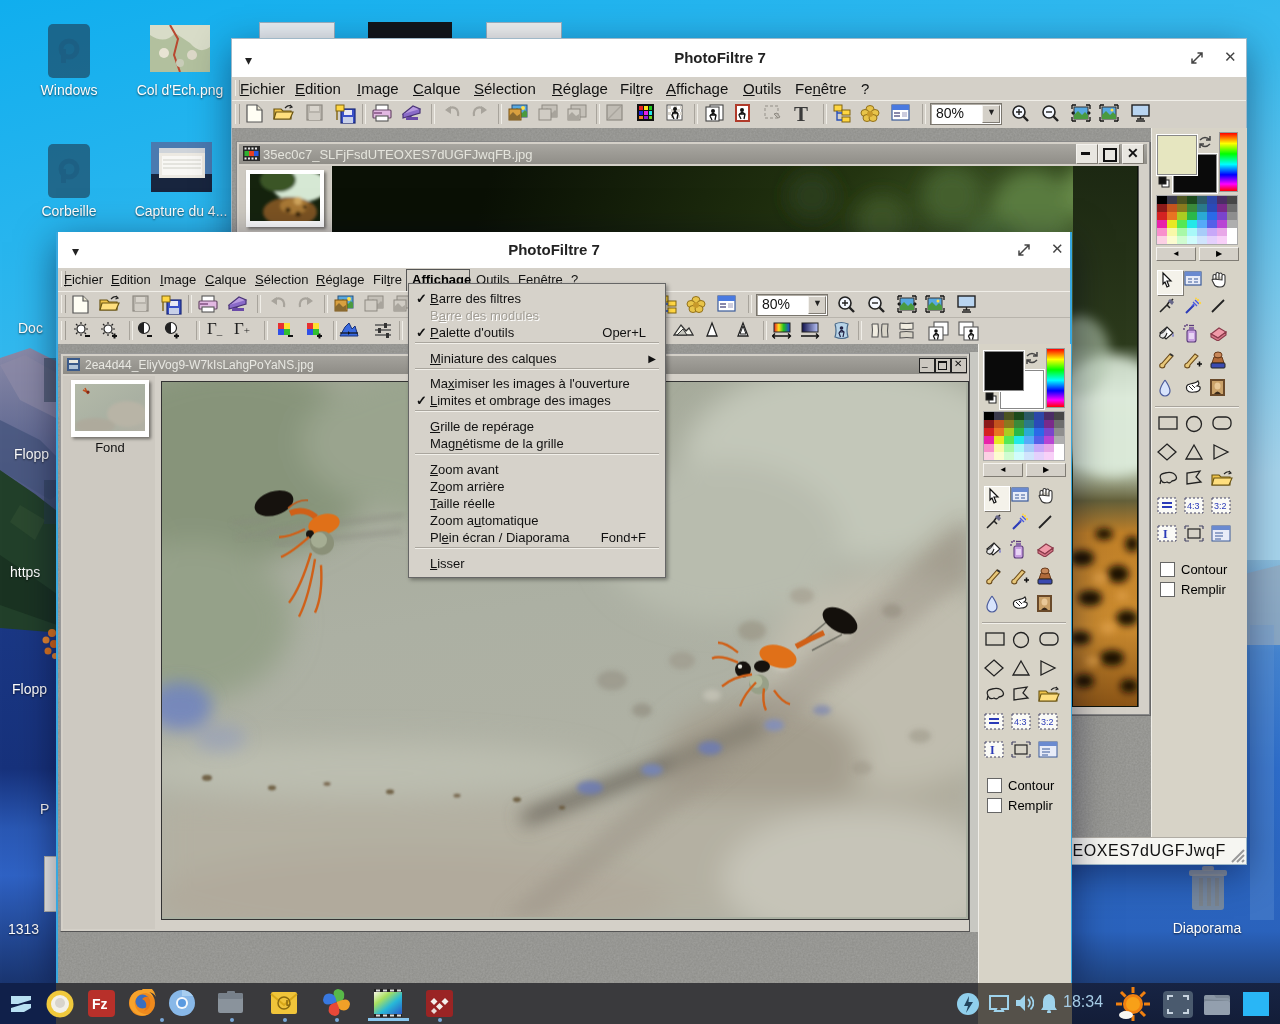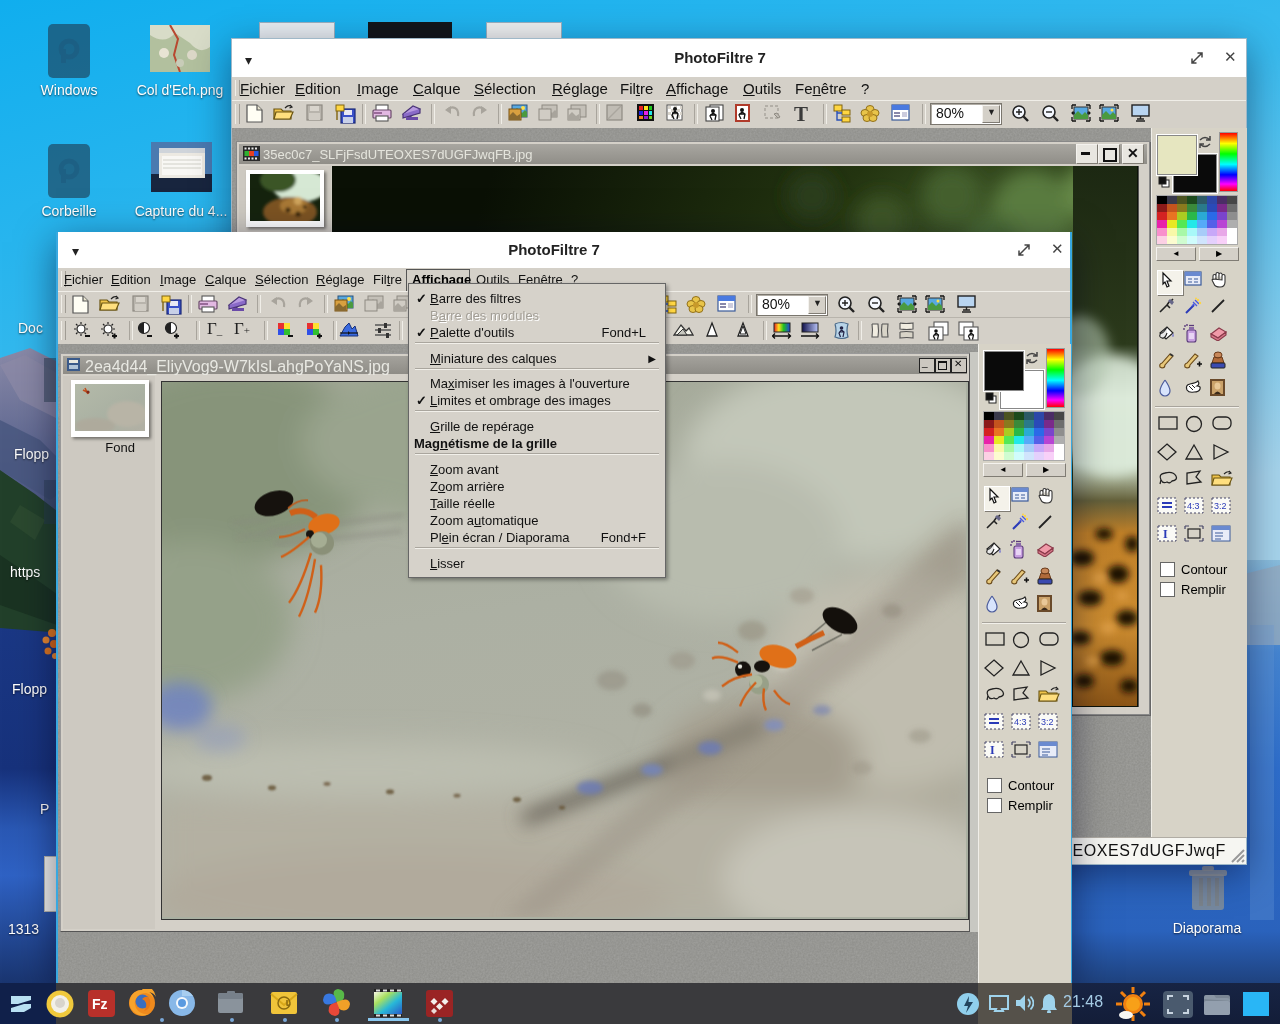--- a/index.html
+++ b/index.html
@@ -939,21 +939,21 @@
         </filter>
         <rect width="920" height="639" filter="url(#nz2)"></rect>
       </svg></div>
     <div class="a" style="left:2px;top:121px;width:908px;height:577px;background:#d4d0c8;border:1px solid #999;border-bottom-color:#555;border-right-color:#555;">
 <div class="a" style="left:2px;top:2px;right:2px;height:18px;background:linear-gradient(180deg,#a4a29c,#8e8c86);"></div>
 <svg class="a" style="left:5px;top:3px;" width="15" height="15">
         <rect x="1" y="1" width="13" height="13" fill="#3a5a8a"></rect>
         <rect x="3" y="3" width="9" height="3" fill="#e8e8e0"></rect>
         <rect x="3" y="8" width="9" height="4" fill="#b0c4d8"></rect>
       </svg>
-<div class="a" style="left:24px;top:4px;font-size:16px;color:#e8e8e2;">2ea4d44_EliyVog9-W7kIsLahgPoYaNS.jpg</div>
+<div class="a" style="left:24px;top:4px;font-size:12px;color:#e8e8e2;">2ea4d44_EliyVog9-W7kIsLahgPoYaNS.jpg</div>
 <div class="a" style="right:34px;top:4px;width:14px;height:13px;border:1px solid #222;background:#ccc8c0;">
         <div class="a" style="left:2px;top:-2px;font-size:10px;color:#111;">_</div>
       </div>
 <div class="a" style="right:18px;top:4px;width:14px;height:13px;border:1px solid #222;background:#ccc8c0;">
         <div class="a" style="left:2px;top:2px;width:7px;height:6px;border:1px solid #111;border-top-width:2px;"></div>
       </div>
 <div class="a" style="right:2px;top:4px;width:14px;height:13px;border:1px solid #222;background:#ccc8c0;">
         <div class="a" style="left:2px;top:-1px;font-size:10px;color:#111;">✕</div>
       </div>
 <div class="a" style="left:2px;top:22px;width:92px;bottom:2px;background:#cdc9c1;"></div>
@@ -970,21 +970,21 @@
           </filter>
         </defs>
         <rect width="70" height="47" fill="url(#tg2)"></rect>
         <g filter="url(#tbl2)">
           <ellipse cx="52" cy="30" rx="20" ry="13" fill="#b8b4a6"></ellipse>
           <ellipse cx="20" cy="42" rx="20" ry="8" fill="#aeaa9c"></ellipse>
         </g>
         <path d="M8 6 l6 3 M10 4 l3 6" stroke="#c05020" stroke-width="1.6"></path>
         <circle cx="13" cy="8" r="1.6" fill="#802818"></circle>
       </svg>
-<div class="a" style="left:24px;top:86px;width:50px;text-align:right;font-size:13px;color:#111;">Fond</div>
+<div class="a" style="left:24px;top:86px;width:50px;text-align:center;font-size:13px;color:#111;">Fond</div>
 <div class="a" style="left:100px;top:27px;width:806px;height:537px;background:#aab0a2;border:1px solid #333;">
 <svg width="804" height="535" preserveAspectRatio="none" viewBox="0 0 804 538">
 <defs>
 <linearGradient id="wbg" x1="0" y1="0" x2="0.25" y2="1">
               <stop offset="0" stop-color="#a3a897"></stop>
               <stop offset="0.5" stop-color="#acb0a3"></stop>
               <stop offset="1" stop-color="#b2b2a5"></stop>
             </linearGradient>
 <filter id="bl14">
               <feGaussianBlur stdDeviation="14"></feGaussianBlur>
@@ -1283,41 +1283,41 @@
     <div class="menuitem" style="top:6px;">
       <span style="position:absolute;left:18px;"><u>B</u>arre des filtres</span>
       <span style="position:absolute;left:4px;font-weight:bold;">✓</span>
     </div>
     <div class="menuitem" style="top:23px;color:#a29e96;text-shadow:1px 1px 0 #fff;">
       <span style="position:absolute;left:18px;">B<u>a</u>rre des modules</span>
     </div>
     <div class="menuitem" style="top:40px;">
       <span style="position:absolute;left:18px;"><u>P</u>alette d'outils</span>
       <span style="position:absolute;left:4px;font-weight:bold;">✓</span>
-      <span class="mshort">Fond+L</span>
+      <span class="mshort">Oper+L</span>
     </div>
     <div class="msep" style="top:58px;"></div>
     <div class="menuitem" style="top:66px;">
       <span style="position:absolute;left:18px;"><u>M</u>iniature des calques</span>
       <span style="position:absolute;right:6px;font-size:10px;">▶</span>
     </div>
     <div class="msep" style="top:84px;"></div>
     <div class="menuitem" style="top:91px;">
       <span style="position:absolute;left:18px;">Ma<u>x</u>imiser les images à l'ouverture</span>
     </div>
     <div class="menuitem" style="top:108px;">
       <span style="position:absolute;left:18px;"><u>L</u>imites et ombrage des images</span>
       <span style="position:absolute;left:4px;font-weight:bold;">✓</span>
     </div>
     <div class="msep" style="top:126px;"></div>
     <div class="menuitem" style="top:134px;">
       <span style="position:absolute;left:18px;"><u>G</u>rille de repérage</span>
     </div>
     <div class="menuitem" style="top:151px;">
-      <span style="position:absolute;left:2px;font-weight:bold;">Mag<u>n</u>étisme de la grille</span>
+      <span style="position:absolute;left:18px;">Mag<u>n</u>étisme de la grille</span>
     </div>
     <div class="msep" style="top:169px;"></div>
     <div class="menuitem" style="top:177px;">
       <span style="position:absolute;left:18px;"><u>Z</u>oom avant</span>
     </div>
     <div class="menuitem" style="top:194px;">
       <span style="position:absolute;left:18px;">Z<u>o</u>om arrière</span>
     </div>
     <div class="menuitem" style="top:211px;">
       <span style="position:absolute;left:18px;"><u>T</u>aille réelle</span>
@@ -1430,21 +1430,21 @@
     <path d="M2 2 h18 v13 h-6 l1 2 h-8 l1 -2 h-6 z" fill="none" stroke="#9fd3ec" stroke-width="2"></path>
   </svg>
 <svg class="a" style="left:1014px;top:994px;" width="20" height="18">
     <path d="M2 6 v6 h4 l5 5 v-16 l-5 5 z" fill="#9fd3ec"></path>
     <path d="M14 5 q4 4 0 8 M16.5 2.5 q6 6.5 0 13" stroke="#9fd3ec" stroke-width="1.8" fill="none"></path>
   </svg>
 <svg class="a" style="left:1040px;top:993px;" width="18" height="20">
     <path d="M9 1 q6 1 6 8 v5 l2 3 h-16 l2 -3 v-5 q0 -7 6 -8" fill="#9fd3ec"></path>
     <circle cx="9" cy="19" r="2" fill="#9fd3ec"></circle>
   </svg>
-<div class="a" style="left:1063px;top:993px;font-size:16px;color:#a5cbe4;">21:48</div>
+<div class="a" style="left:1063px;top:993px;font-size:16px;color:#a5cbe4;">18:34</div>
 <svg class="a" style="left:1113px;top:985px;" width="40" height="38">
     <g fill="#f08010">
       <circle cx="20" cy="19" r="10"></circle>
       <g stroke="#f08010" stroke-width="3">
         <path d="M20 2 v6 M20 30 v6 M3 19 h6 M31 19 h6 M8 7 l4.5 4.5 M27.5 26.5 L32 31 M32 7 l-4.5 4.5 M12.5 26.5 L8 31"></path>
       </g>
     </g>
     <circle cx="20" cy="19" r="7" fill="#f8a018"></circle>
     <ellipse cx="13" cy="30" rx="7" ry="4" fill="#f8f8f4"></ellipse>
   </svg>

